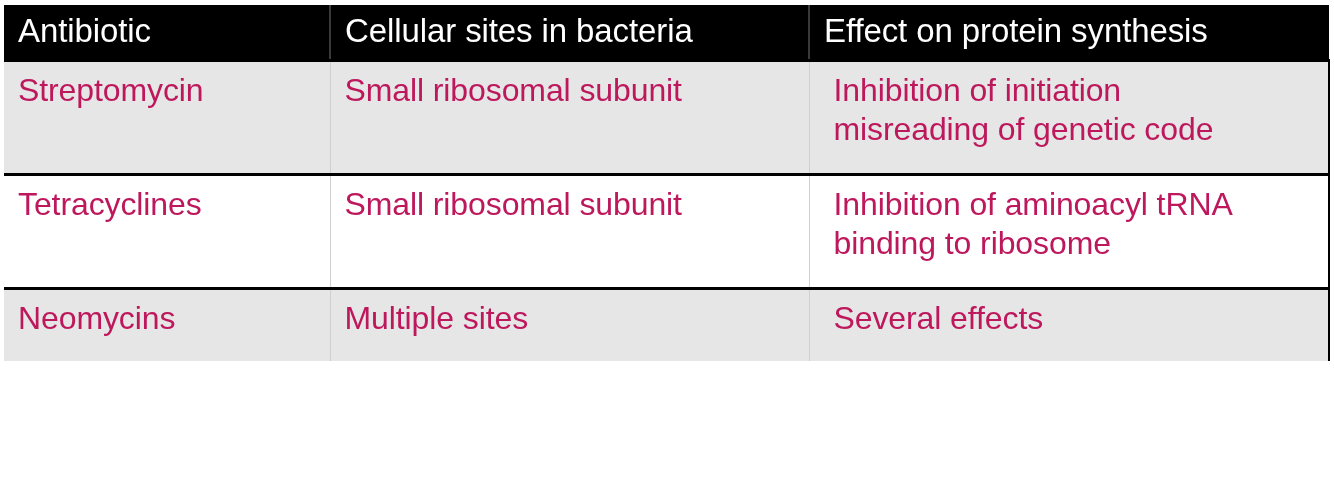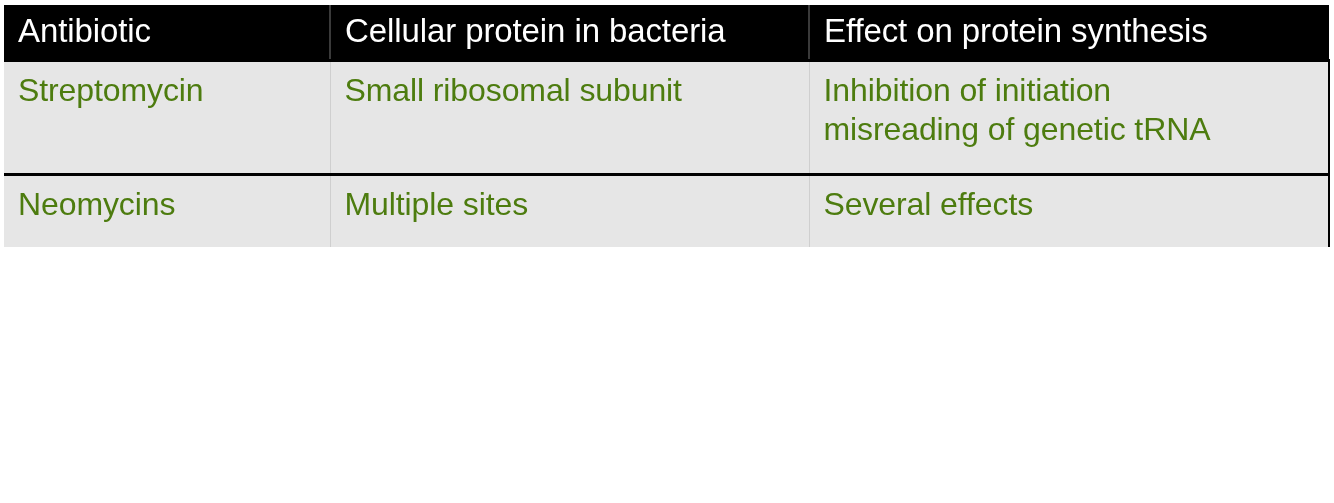--- a/index.html
+++ b/index.html
@@ -49,21 +49,21 @@
     letter-spacing: -0.1px;
   }
   thead th:last-child {
     border-right: none;
     margin-left: 40px;
   }
 
   tbody td {
     font-size: 32px;
     line-height: 1.22;
-    color: #4d7c0f;
+    color: #be185d;
     text-align: left;
     vertical-align: top;
     padding: 9px 8px 12px 14px;
     border-top: 3px solid #000000;
     border-right: 1px solid #cfcfcf;
     letter-spacing: -0.1px;
   }
   tbody td:last-child {
     border-right: 2px solid #000000;
   }
@@ -81,50 +81,59 @@
   tbody tr.row-tall td {
     height: 90px;
   }
   tbody tr.row-short td {
     height: 50px;
   }
 
   td .line {
     display: block;
     white-space: nowrap;
+    margin-left: 10px;
   }
 </style>
 </head>
 <body>
 
 <div class="table-wrap">
   <table class="data-table">
     <colgroup>
       <col class="c1">
       <col class="c2">
       <col class="c3">
     </colgroup>
     <thead>
       <tr class="header-row">
         <th>Antibiotic</th>
-        <th>Cellular protein in bacteria</th>
+        <th>Cellular sites in bacteria</th>
         <th>Effect on protein synthesis</th>
       </tr>
     </thead>
     <tbody>
 
       <tr class="row-shade row-tall">
         <td>Streptomycin</td>
         <td>Small ribosomal subunit</td>
         <td>
           <span class="line">Inhibition of initiation</span>
-          <span class="line">misreading of genetic tRNA</span>
+          <span class="line">misreading of genetic code</span>
         </td>
       </tr>
 
+      <tr class="row-plain row-tall">
+        <td>Tetracyclines</td>
+        <td>Small ribosomal subunit</td>
+        <td>
+          <span class="line">Inhibition of aminoacyl tRNA</span>
+          <span class="line">binding to ribosome</span>
+        </td>
+      </tr>
 
 
 
       <tr class="row-shade row-short">
         <td>Neomycins</td>
         <td>Multiple sites</td>
         <td>
           <span class="line">Several effects</span>
         </td>
       </tr>

